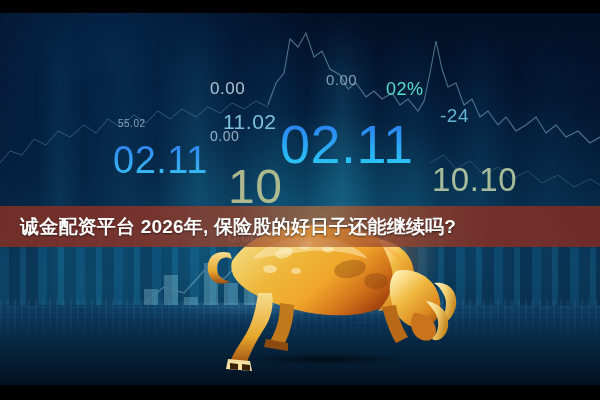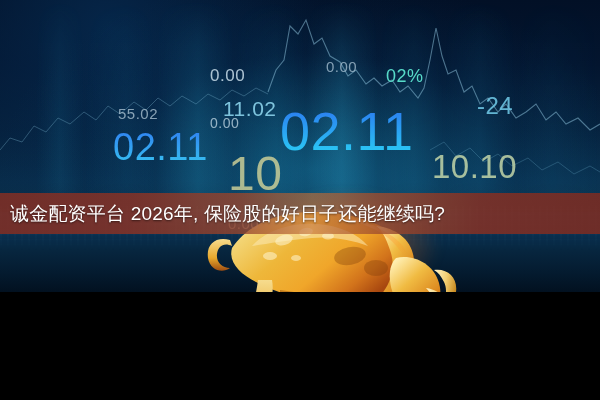--- a/index.html
+++ b/index.html
@@ -3,24 +3,25 @@
 <meta charset="utf-8">
 <style>
   html, body {
     margin: 0;
     padding: 0;
     background: #000;
   }
   #stage {
     position: relative;
     width: 600px;
-    height: 292px;
+    height: 372px;
     overflow: hidden;
     font-family: "Liberation Sans", "DejaVu Sans", sans-serif;
     background: #02142c;
+    margin-top: 13px;
   }
 
   
   .bg-base {
     position: absolute;
     inset: 0;
     background:
       radial-gradient(ellipse 420px 260px at 52% 58%, rgba(22,120,160,0.55) 0%, rgba(10,60,100,0.20) 45%, rgba(0,0,0,0) 75%),
       radial-gradient(ellipse 300px 300px at 18% 10%, rgba(6,40,76,0.9) 0%, rgba(2,18,44,0.2) 70%, rgba(0,0,0,0) 100%),
       linear-gradient(180deg, #021026 0%, #03152f 22%, #06233f 45%, #0a3352 62%, #0b3550 72%, #082a46 84%, #041a30 100%);
@@ -120,30 +121,30 @@
 
   
   .tick {
     position: absolute;
     white-space: nowrap;
     font-weight: 400;
     letter-spacing: .5px;
     user-select: none;
   }
   .t-0000  { left: 210px; top:  66px; font-size: 17px; color: #cfe3ef; opacity: .82; }
-  .t-5502  { left: 118px; top: 105px; font-size: 15px; color: #b9cfdd; opacity: .72; }
+  .t-5502  { left: 118px; top: 105px; font-size: 10px; color: #b9cfdd; opacity: .72; }
   .t-1102  { left: 223px; top:  97px; font-size: 21px; color: #8fd7ef; opacity: .88; }
   .t-0001  { left: 210px; top: 115px; font-size: 14px; color: #cbe0ec; opacity: .72; }
   .t-0211s { left: 113px; top: 126px; font-size: 38px; font-weight: 300;
              background: linear-gradient(180deg,#2f7bf2 0%, #38c8f0 100%);
              -webkit-background-clip: text; background-clip: text; color: transparent; }
   .t-10    { left: 228px; top: 146px; font-size: 48px; font-weight: 300; color: #d6d69a; opacity: .80; }
   .t-0002  { left: 326px; top:  58px; font-size: 15px; color: #b6cede; opacity: .70; }
   .t-02pct { left: 386px; top:  66px; font-size: 18px; color: #5eead4; opacity: .92; }
-  .t-m24   { left: 477px; top:  92px; font-size: 24px; color: #6fc8e6; opacity: .88; }
+  .t-m24   { left: 440px; top:  92px; font-size: 19px; color: #6fc8e6; opacity: .88; }
   .t-0211b { left: 280px; top: 100px; font-size: 54px; font-weight: 300;
              background: linear-gradient(180deg,#2b6ef0 0%, #2ad8f5 100%);
              -webkit-background-clip: text; background-clip: text; color: transparent; }
   .t-1010  { left: 432px; top: 148px; font-size: 33px; font-weight: 300; color: #cfe0ae; opacity: .80; text-align: right; }
   .t-0003  { left: 228px; top: 215px; font-size: 15px; color: #e2d8cf; opacity: .55; }
 
   
   .bull-wrap {
     position: absolute;
     left: 200px; top: 196px;
@@ -175,23 +176,23 @@
       rgba(196,112,54,0.62) 52%,
       rgba(158,76,46,0.78) 63%,
       rgba(126,48,38,0.90) 80%,
       rgba(118,44,36,0.92) 100%);
     display: flex;
     align-items: center;
   }
   .banner-title {
     color: #ffffff;
     font-size: 19px;
-    font-weight: 400;
+    font-weight: 700;
     letter-spacing: .2px;
-    padding-left: 10px;
+    padding-left: 20px;
     text-shadow: 0 1px 2px rgba(0,0,0,0.55);
     white-space: nowrap;
   }
 </style>
 </head>
 <body>
 
 <div id="stage">
 
   <div class="bg-base"></div>

